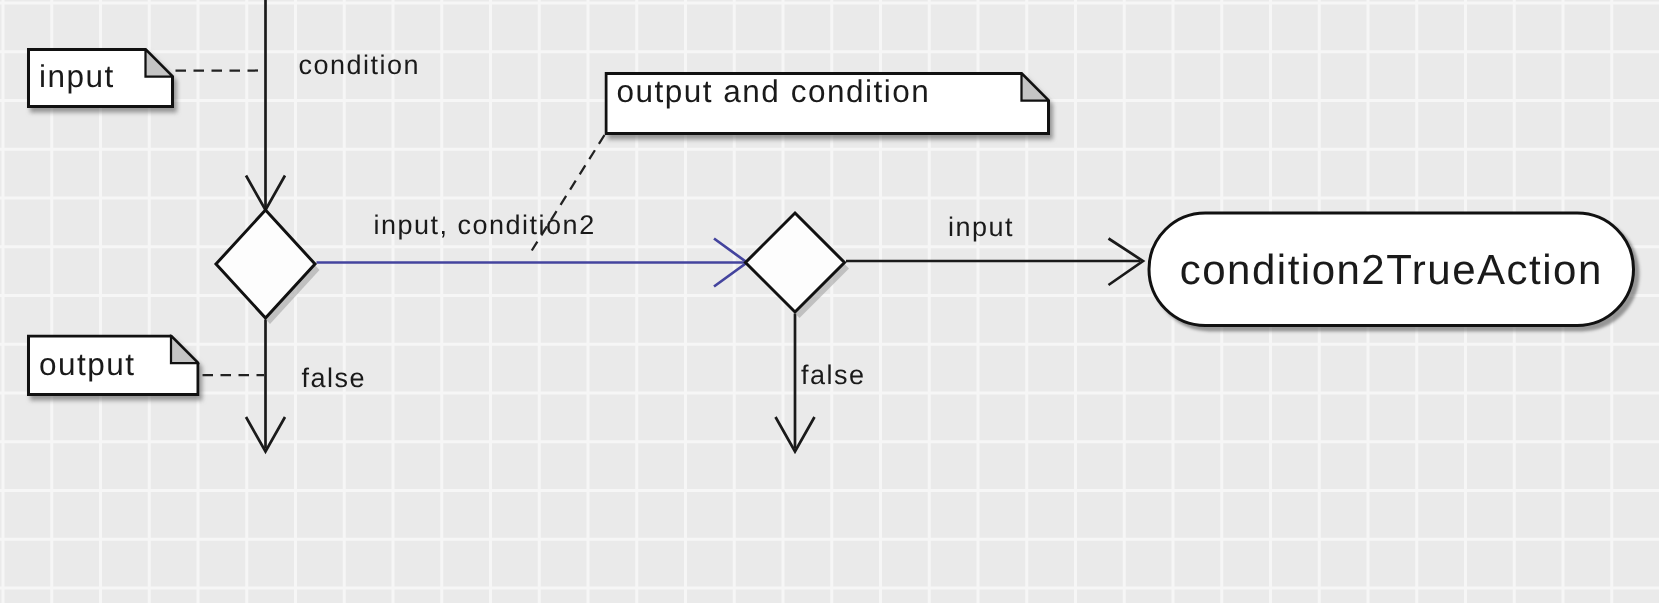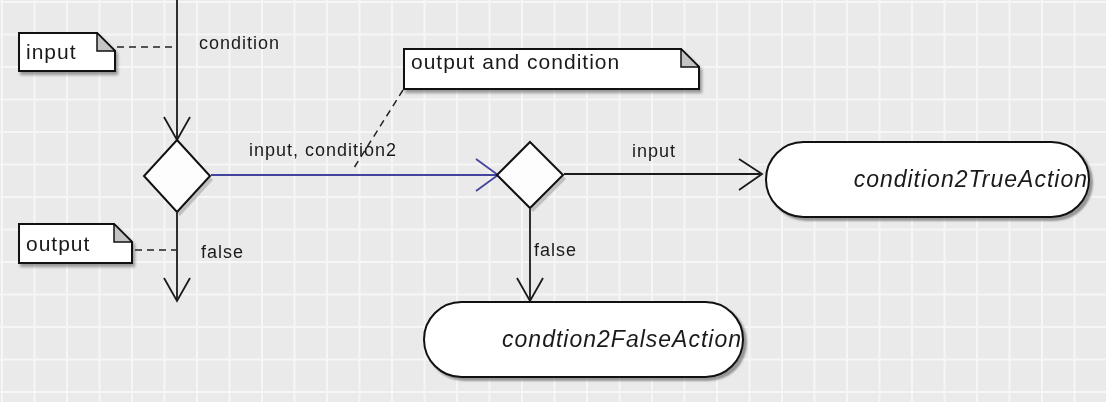--- a/index.html
+++ b/index.html
@@ -16,24 +16,23 @@
   }
   .edges{position:absolute;left:0;top:0;width:1106px;height:402px;}
   .edges line,.edges polyline{stroke:#1a1a1a;stroke-width:1.8;fill:none;}
   .edges .blue line,.edges .blue polyline{stroke:#44449e;}
   .edges .dashed{stroke:#222;stroke-width:1.5;stroke-dasharray:7 5;}
   .edges .diamond{fill:#fdfdfd;stroke:#111;stroke-width:2;}
   .edges .diamond-shadow{fill:#9c9c9c;opacity:.55;stroke:none;}
   .label{position:absolute;white-space:nowrap;font-size:18px;letter-spacing:1px;}
   .action{
     position:absolute;background:#fff;border:2px solid #111;border-radius:40px;
-    display:flex;align-items:center;justify-content:flex-end;
-    font-size:23px;letter-spacing:1px;white-space:nowrap;
+    display:flex;align-items:center;justify-content:center;
+    font-size:28px;letter-spacing:1px;white-space:nowrap;
     box-shadow:3px 3px 2px rgba(80,80,80,.55);
-    font-style:italic;
   }
   .note{position:absolute;}
   .note svg{position:absolute;left:0;top:0;filter:drop-shadow(2.5px 3px 1.5px rgba(80,80,80,.55));}
   .note-text{
     position:absolute;left:8px;top:50%;transform:translateY(-50%);
     font-size:21px;letter-spacing:1px;white-space:nowrap;
   }
 </style>
 </head>
 <body>
@@ -83,23 +82,20 @@
 
   <div class="label" style="left:199px;top:33px;">condition</div>
   <div class="label" style="left:249px;top:140px;">input, condition2</div>
   <div class="label" style="left:632px;top:141px;">input</div>
   <div class="label" style="left:201px;top:242px;">false</div>
   <div class="label" style="left:534px;top:240px;">false</div>
 
   <div class="action" style="left:765px;top:141px;width:321px;height:73px;">
     <span>condition2TrueAction</span>
   </div>
-  <div class="action" style="left:423px;top:301px;width:317px;height:73px;">
-    <span>condtion2FalseAction</span>
-  </div>
 
   <div class="note" style="left:18px;top:32px;width:98px;height:40px;">
     <svg width="98" height="40" xmlns="http://www.w3.org/2000/svg">
       <path d="M1,1 H79 L97,19 V39 H1 Z" fill="#ffffff" stroke="#111" stroke-width="2"></path>
       <path d="M79,1 V19 H97 Z" fill="#c4c4c4" stroke="#111" stroke-width="1.5"></path>
     </svg>
     <span class="note-text">input</span>
   </div>
 
   <div class="note" style="left:18px;top:223px;width:115px;height:41px;text-align:center;">

